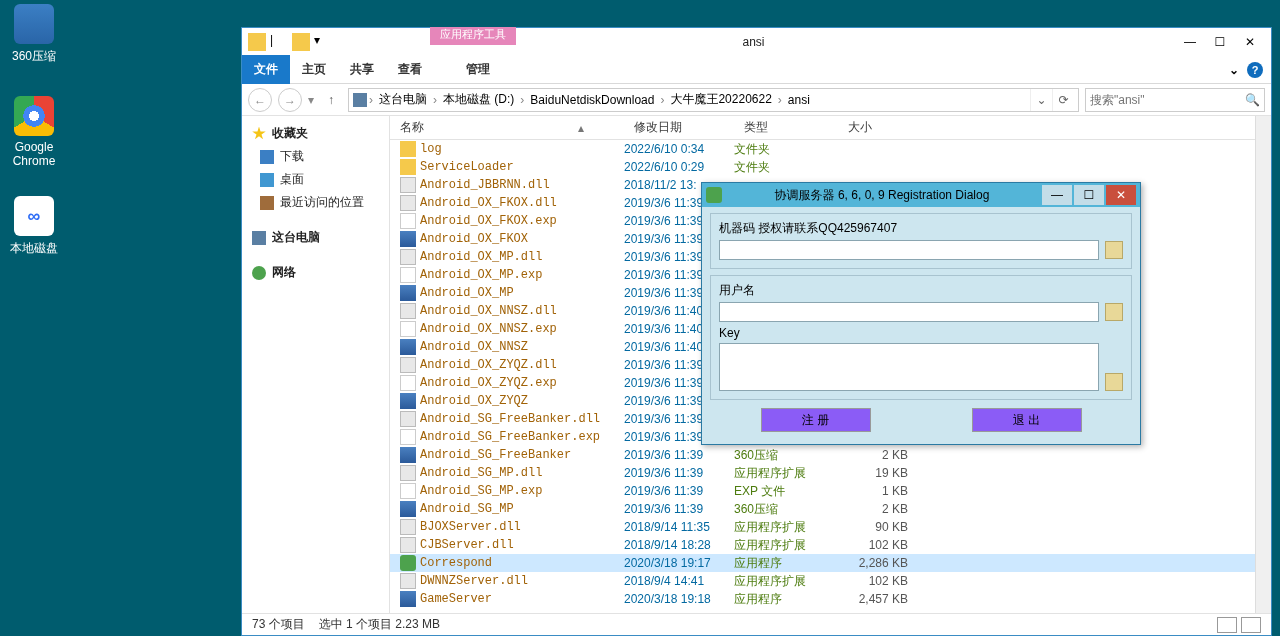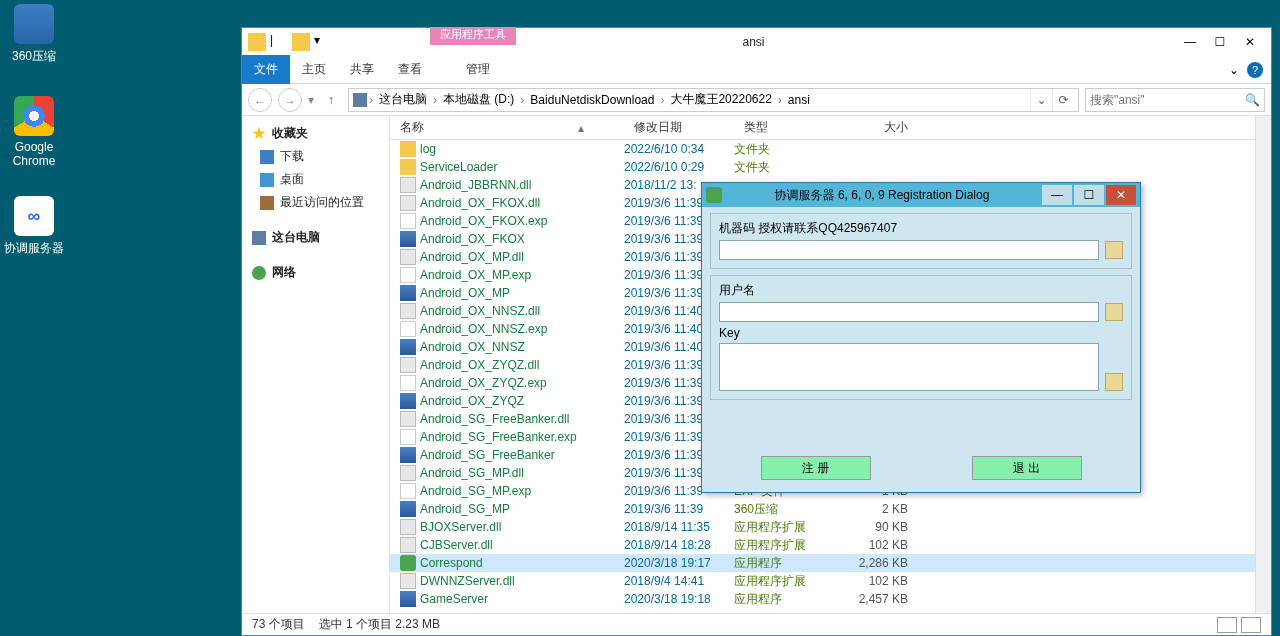--- a/index.html
+++ b/index.html
@@ -14,21 +14,21 @@
 
 
 .explorer { position: absolute; left: 241px; top: 27px; width: 1031px; height: 609px; background: #fff; border: 1px solid #3a8cc4; display: flex; flex-direction: column; }
 .titlebar { height: 28px; background: #fff; display: flex; align-items: center; padding: 0 6px; gap: 6px; }
 .titlebar .qat { display:flex; gap:4px; }
 .titlebar .qat span { width:18px; height:18px; display:inline-block; }
 .title-text { flex: 1; text-align: center; color: #222; }
 .win-controls { display: flex; }
 .win-btn { width: 30px; height: 22px; display: flex; align-items: center; justify-content: center; color: #000; cursor: pointer; }
 
-.ribbon-tabs { height: 28px; display: flex; align-items: center; padding-left: 0; border-bottom: 1px solid #d9d9d9; }
+.ribbon-tabs { height: 28px; display: flex; align-items: center; padding-left: 0; border-bottom: 1px solid #d9d9d9; font-weight: bold; }
 .ribbon-tab { padding: 6px 12px; cursor: pointer; color: #333; }
 .ribbon-tab.active { background: #1979ca; color: #fff; }
 .ribbon-right { margin-left: auto; padding-right: 8px; display: flex; gap: 8px; align-items: center; }
 .help-icon { width:16px; height:16px; border-radius:50%; background:#0f6cbd; color:#fff; display:flex; align-items:center; justify-content:center; font-size:11px; }
 .contextual { height: 18px; background: #e686ba; color:#fff; padding: 0 10px; position:absolute; top:-1px; left:188px; font-size:11px; }
 .contextual-wrap{position:relative;}
 
 .addrbar { height: 32px; display: flex; align-items: center; padding: 4px 6px; gap: 6px; border-bottom: 1px solid #e2e2e2; }
 .nav-btn { width: 24px; height: 24px; border: 1px solid #ccc; border-radius: 50%; display: flex; align-items: center; justify-content: center; color: #888; cursor: pointer; }
 .up-btn { width: 22px; height: 22px; display:flex;align-items:center;justify-content:center;cursor:pointer;color:#555; }
@@ -54,31 +54,31 @@
 .ic-pc{background:#5a7fa3;}
 .ic-net{background:#4da24d;border-radius:50%;}
 
 .filelist { flex: 1; display: flex; flex-direction: column; overflow:hidden;}
 .columns { height: 24px; display: flex; align-items: center; border-bottom: 1px solid #e2e2e2; color: #3a3a3a; }
 .col { padding: 0 10px; }
 .col-name { width: 234px; display:flex;align-items:center;}
 .col-name .sort{margin-left:auto;margin-right:30px;color:#777;}
 .col-date { width: 110px; }
 .col-type { width: 104px; }
-.col-size { width: 90px; text-align: right; padding-right: 20px; }
+.col-size { width: 90px; padding-right: 20px; }
 .rows { flex: 1; overflow-y: auto; }
 .row { height: 18px; display: flex; align-items: center; padding: 0; cursor: pointer; }
 .row.selected { background: #cde8ff; }
 .row .icon { width: 16px; height: 16px; margin: 0 4px 0 10px; display:inline-block;}
 .ic-folder{background:#f5c94b;}
 .ic-dll{background:#e8e8e8;border:1px solid #bbb;}
 .ic-exp{background:#fff;border:1px solid #ccc;}
 .ic-zip{background:linear-gradient(#4a80c0,#2b5a9a);}
 .ic-exe{background:#4da24d;border-radius:3px;}
-.row .name { width: 204px; white-space: nowrap; overflow: hidden; color:#15803d;}
+.row .name { width: 204px; white-space: nowrap; overflow: hidden; color:#a16207;font-family:Liberation Mono, monospace;}
 .row .date { width: 110px; color: #0369a1; }
 .row .type { width: 104px; color: #4d7c0f; }
 .row .size { width: 90px; text-align: right; padding-right: 20px; color: #555; }
 
 .statusbar { height: 22px; border-top: 1px solid #e2e2e2; display: flex; align-items: center; padding: 0 10px; gap: 14px; color: #333; }
 .sb-right { margin-left: auto; display:flex; gap:4px;}
 .view-btn{width:20px;height:16px;border:1px solid #999;cursor:pointer;}
 
 
 .reg-dialog { position: absolute; left: 701px; top: 182px; width: 440px; background: #cde6ef; border: 1px solid #2b7aa3; box-shadow: 2px 2px 6px rgba(0,0,0,.3); }
@@ -93,38 +93,38 @@
 .reg-body { padding: 6px 8px 12px; }
 .group { border: 1px solid #a8c3cf; padding: 6px 8px 8px; margin-bottom: 6px; background:#cde6ef;}
 .lbl { font-size: 12px; margin-bottom: 3px; display:block; color:#000;}
 .field-row{display:flex;align-items:flex-start;gap:6px;}
 .field-row input, .field-row textarea { flex:1; border: 1px solid #8aa5b0; background: #fff; font-size: 12px; padding: 2px 3px; font-family:inherit;}
 .field-row input{height:20px;}
 .field-row textarea{resize:none;}
 .machine-code { background: #3399ff; color: #fff; padding: 1px 2px; }
 .paste-btn{width:18px;height:18px;background:#e8d898;border:1px solid #b8a868;cursor:pointer;margin-top:1px;}
 .reg-buttons { display: flex; justify-content: space-around; margin-top: 8px; }
-.reg-buttons button { width: 110px; height: 24px; background: #86efac; border: 1px solid #999; cursor: pointer; font-size:12px;margin-top:48px;}
+.reg-buttons button { width: 110px; height: 24px; background: #8b5cf6; border: 1px solid #999; cursor: pointer; font-size:12px;}
 
 .scrollbar{width:16px;background:#f0f0f0;border-left:1px solid #ddd;}
 </style>
 </head>
 <body>
 
 <div class="desktop-icon" style="left:4px;top:4px;">
   <div class="icon-box icon-360"></div>
   <div>360压缩</div>
 </div>
 <div class="desktop-icon" style="left:4px;top:96px;">
   <div class="icon-box icon-chrome"></div>
   <div>Google Chrome</div>
 </div>
 <div class="desktop-icon" style="left:4px;top:196px;">
   <div class="icon-box icon-baidu">∞</div>
-  <div>协调服务器</div>
+  <div>本地磁盘</div>
 </div>
 
 <div class="explorer">
   <div class="contextual-wrap">
     <div class="contextual">应用程序工具</div>
   </div>
   <div class="titlebar">
     <div class="qat">
       <span style="background:#f5c94b"></span>
       <span>|</span>

